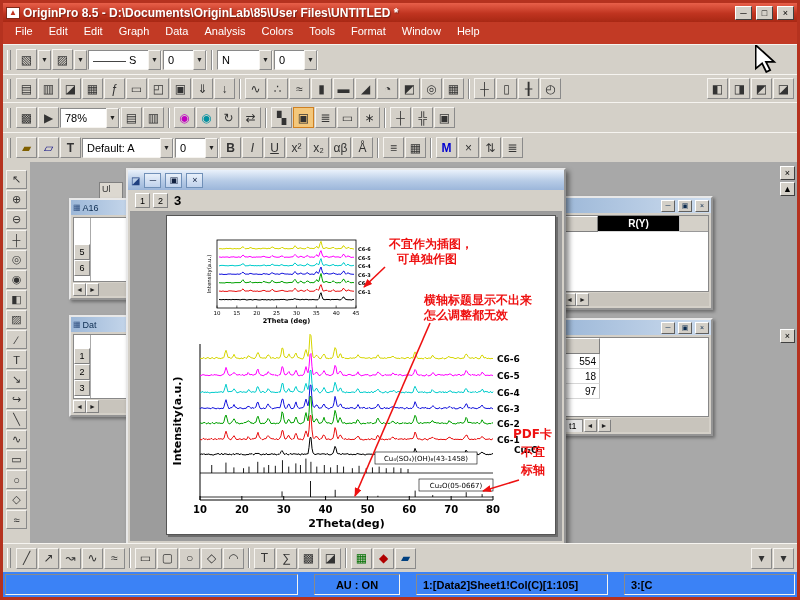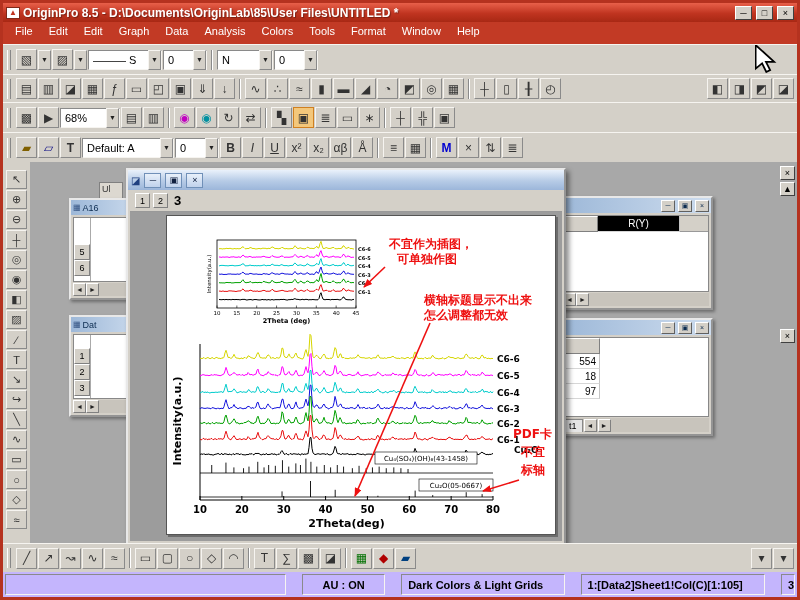--- a/index.html
+++ b/index.html
@@ -46,21 +46,21 @@
 .ws-a{left:39px;top:36px;width:74px;height:102px}
 .ws-b{left:39px;top:153px;width:74px;height:102px}
 .ul-frag{position:absolute;left:69px;top:20px;width:24px;height:34px;background:#dcd8d0;border:1px solid #808080;font-size:9px;padding:1px 2px;color:#333}
 
 .sheet-r{left:529px;top:34px;width:154px;height:114px}
 .sheet-b{left:529px;top:156px;width:154px;height:118px}
 .grid-r{position:absolute;left:2px;top:17px;right:2px;bottom:16px;background:#fff;border:1px solid #888;overflow:hidden}
 .head-row{display:flex;height:16px}
 .cell{font-size:10px;display:flex;align-items:center;justify-content:flex-end;padding:0 3px;border-right:1px solid #c4c4c4;border-bottom:1px solid #d6d6d6;background:#fff}
 .hsp{width:34px;background:#d4d0c8;border:1px solid;border-color:#fff #808080 #808080 #fff}
-.col-sel{width:82px;background:#000;color:#fff;font-weight:normal;justify-content:center}
+.col-sel{width:82px;background:#000;color:#fff;font-weight:bold;justify-content:center}
 .hfill{flex:1;background:#d4d0c8;border-bottom:1px solid #999}
 .r-vals{display:block}
 .rv{width:82px;margin-left:34px;height:15px}
 .grid2{position:absolute;left:2px;top:17px;right:2px;bottom:17px;background:#fff;border:1px solid #888;display:flex;overflow:hidden}
 .colL{width:36px;display:flex;flex-direction:column}
 .headL{height:16px;background:#d4d0c8;border:1px solid;border-color:#fff #808080 #808080 #fff}
 .vl{height:15px}
 .colR{width:78px;display:flex;flex-direction:column}
 .colR .col-sel{width:auto;height:16px}
 .vr{height:15px}
@@ -73,21 +73,21 @@
 .gw-title{height:20px;background:linear-gradient(180deg,#eaf1fb,#b6cbe6 55%,#9cb6da);display:flex;align-items:center;gap:3px;padding:0 3px;font-size:11px;color:#101020}
 .gw-title-text{flex:1;white-space:nowrap;overflow:hidden}
 .gw-ico{font-size:10px;color:#204080}
 .gw-btn{width:17px;height:15px;background:linear-gradient(#e8f0fa,#c0d2ec);border:1px solid #7090b8;font-size:9px;line-height:13px;text-align:center;color:#102040;margin-left:1px}
 .gw-layers{position:absolute;left:2px;top:20px;right:2px;height:22px;background:#d4d0c8;border-bottom:1px solid #999;display:flex;align-items:center;gap:3px;padding-left:5px}
 .layer-btn{width:15px;height:15px;border:1px solid;border-color:#fff #808080 #808080 #fff;background:#d4d0c8;font-size:9px;display:flex;align-items:center;justify-content:center}
 .layer-btn.active{border:none;background:transparent;font-size:13px;font-weight:bold;width:auto;padding:0 3px}
 .gw-client{position:absolute;left:2px;top:42px;right:2px;bottom:2px;background:#9c9c9c;overflow:hidden}
 .graph-page{position:absolute;left:36px;top:3px;width:390px;height:320px;background:#fff;border:1px solid #555;box-shadow:2px 2px 0 #6c6c6c}
 
-.statusbar{position:absolute;left:0;top:569px;right:0;height:25px;background:#c4b5fd;display:flex;gap:16px;padding:2px;align-items:stretch}
+.statusbar{position:absolute;left:0;top:569px;right:0;height:25px;background:#3b82f6;display:flex;gap:16px;padding:2px;align-items:stretch}
 .status-seg{border:1px solid;border-color:#8a8a8a #f6f4f0 #f6f4f0 #8a8a8a;display:flex;align-items:center;padding:0 6px;font-size:11px;font-weight:bold;white-space:nowrap;overflow:hidden}
 .s0{width:293px}.s1{width:86px;justify-content:center}.s2{width:170px}.s3{width:192px}.s4{flex:1}
 .cursor{position:absolute;left:752px;top:42px;z-index:60}
 </style>
 </head>
 <body>
 
 <div class="app">
 
   <div class="titlebar">
@@ -139,21 +139,21 @@
 
   <div class="tb tb-b">
     <span class="grip"></span>
     <span style="display:contents"><span class="tb-btn">▤</span><span class="tb-btn">▥</span><span class="tb-btn">◪</span><span class="tb-btn">▦</span><span class="tb-btn">ƒ</span><span class="tb-btn">▭</span><span class="tb-btn">◰</span><span class="tb-btn">▣</span><span class="tb-btn">⇓</span><span class="tb-btn">↓</span><span class="tb-sep"></span><span class="tb-btn">∿</span><span class="tb-btn">∴</span><span class="tb-btn">≈</span><span class="tb-btn">▮</span><span class="tb-btn">▬</span><span class="tb-btn">◢</span><span class="tb-btn">◔</span><span class="tb-btn">◩</span><span class="tb-btn">◎</span><span class="tb-btn">▦</span><span class="tb-sep"></span><span class="tb-btn">┼</span><span class="tb-btn">▯</span><span class="tb-btn">╂</span><span class="tb-btn">◴</span><span class="tb-gap"></span><span class="tb-btn">◧</span><span class="tb-btn">◨</span><span class="tb-btn">◩</span><span class="tb-btn">◪</span></span>
   </div>
 
   <div class="tb tb-c">
     <span class="grip"></span>
     <span style="display:contents"><span class="tb-btn">▩</span><span class="tb-btn">▶</span></span>
     <span class="combo w60">
-      <span class="val">68%</span>
+      <span class="val">78%</span>
       <span class="dd">▼</span>
     </span>
     <span style="display:contents"><span class="tb-btn">▤</span><span class="tb-btn">▥</span><span class="tb-sep"></span><span class="tb-btn" style="color: rgb(192, 0, 192);">◉</span><span class="tb-btn" style="color: rgb(0, 144, 160);">◉</span><span class="tb-btn">↻</span><span class="tb-btn">⇄</span><span class="tb-sep"></span><span class="tb-btn">▚</span><span class="tb-btn active">▣</span><span class="tb-btn">≣</span><span class="tb-btn">▭</span><span class="tb-btn">∗</span><span class="tb-sep"></span><span class="tb-btn">┼</span><span class="tb-btn">╬</span><span class="tb-btn">▣</span></span>
   </div>
 
   <div class="tb tb-d">
     <span class="grip"></span>
     <span style="display:contents"><span class="tb-btn" style="color: rgb(128, 96, 0);">▰</span><span class="tb-btn" style="color: rgb(0, 0, 128);">▱</span><span class="tb-btn" style="font-weight: bold;">T</span></span>
     <span class="combo w92">
       <span class="val">Default: A</span>
@@ -421,21 +421,20 @@
   </div>
 
   <div class="tb tb-e">
     <span class="grip"></span>
     <span style="display:contents"><span class="tb-btn">╱</span><span class="tb-btn">↗</span><span class="tb-btn">↝</span><span class="tb-btn">∿</span><span class="tb-btn">≈</span><span class="tb-sep"></span><span class="tb-btn">▭</span><span class="tb-btn">▢</span><span class="tb-btn">○</span><span class="tb-btn">◇</span><span class="tb-btn">◠</span><span class="tb-sep"></span><span class="tb-btn">T</span><span class="tb-btn">∑</span><span class="tb-btn">▩</span><span class="tb-btn">◪</span><span class="tb-sep"></span><span class="tb-btn" style="color: rgb(0, 112, 0);">▦</span><span class="tb-btn" style="color: rgb(176, 0, 0);">◆</span><span class="tb-btn" style="color: rgb(0, 64, 128);">▰</span><span class="tb-gap"></span><span class="tb-btn">▾</span><span class="tb-btn">▾</span></span>
   </div>
 
   <div class="statusbar">
     <span class="status-seg s0"></span>
     <span class="status-seg s1">AU : ON</span>
-    <span class="status-seg s2">Dark Colors &amp; Light Grids</span>
     <span class="status-seg s3">1:[Data2]Sheet1!Col(C)[1:105]</span>
     <span class="status-seg s4">3:[C</span>
   </div>
 
   <svg class="cursor" width="24" height="28" viewBox="0 0 13 16">
     <polygon points="0,0 0,13.5 3.7,10.5 6.1,15.4 8.3,14.3 5.9,9.6 10.6,9.6" fill="#fff" stroke="#000" stroke-width="1"></polygon>
   </svg>
 </div>
 
 </body></html>

